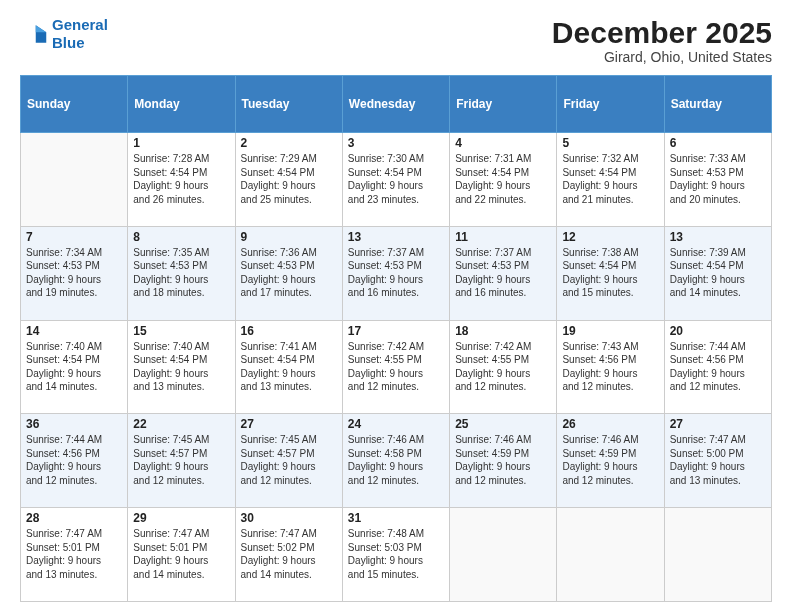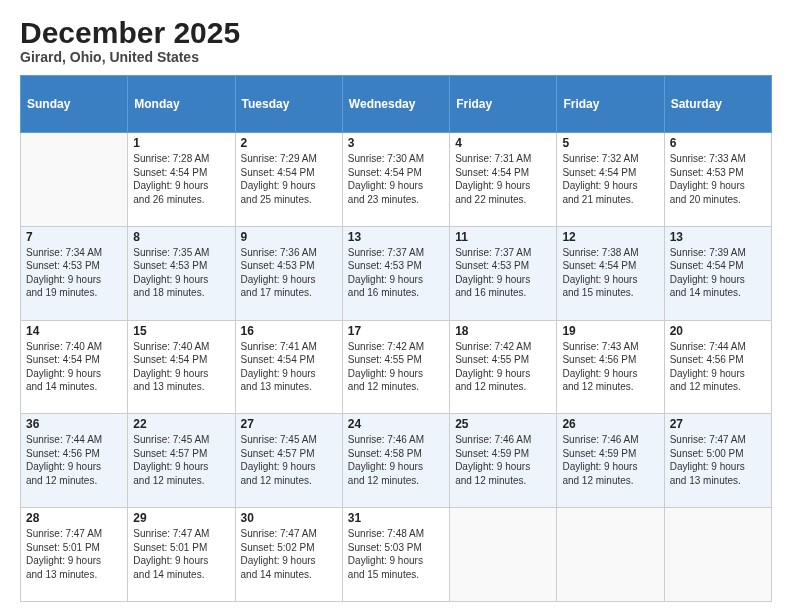--- a/index.html
+++ b/index.html
@@ -35,31 +35,31 @@
       line-height: 1.2;
     }
     .logo-text span {
       color: #1a6bb5;
     }
     .logo-icon {
       width: 28px;
       height: 28px;
     }
     .title-block {
+      text-align: right;
     }
     .month-title {
       font-size: 30px;
       font-weight: bold;
       color: #222;
       line-height: 1.1;
     }
     .location {
       font-size: 14px;
       color: #444;
-      font-weight: bold;
     }
     .calendar {
       flex: 1;
       border: 1px solid #ccc;
       border-collapse: collapse;
       width: 100%;
       table-layout: fixed;
     }
     .calendar th {
       background: #3a7fc1;
@@ -94,20 +94,31 @@
     }
     .row-alt {
       background: #eef4fb;
     }
   </style>
 </head>
 <body>
 
 <div class="page">
   <div class="header">
+    <div class="logo">
+      <svg class="logo-icon" viewBox="0 0 32 32" xmlns="http://www.w3.org/2000/svg">
+        <rect x="0" y="0" width="32" height="32" fill="white"></rect>
+        <polygon points="18,6 30,14 30,26 18,26" fill="#1a6bb5"></polygon>
+        <polygon points="18,6 30,14 18,14" fill="#4aa0e0"></polygon>
+      </svg>
+      <div class="logo-text">
+        <div><span>General</span></div>
+        <div><span>Blue</span></div>
+      </div>
+    </div>
     <div class="title-block">
       <div class="month-title">December 2025</div>
       <div class="location">Girard, Ohio, United States</div>
     </div>
   </div>
 
   <table class="calendar">
     <thead>
       <tr>
       <th>Sunday</th>

